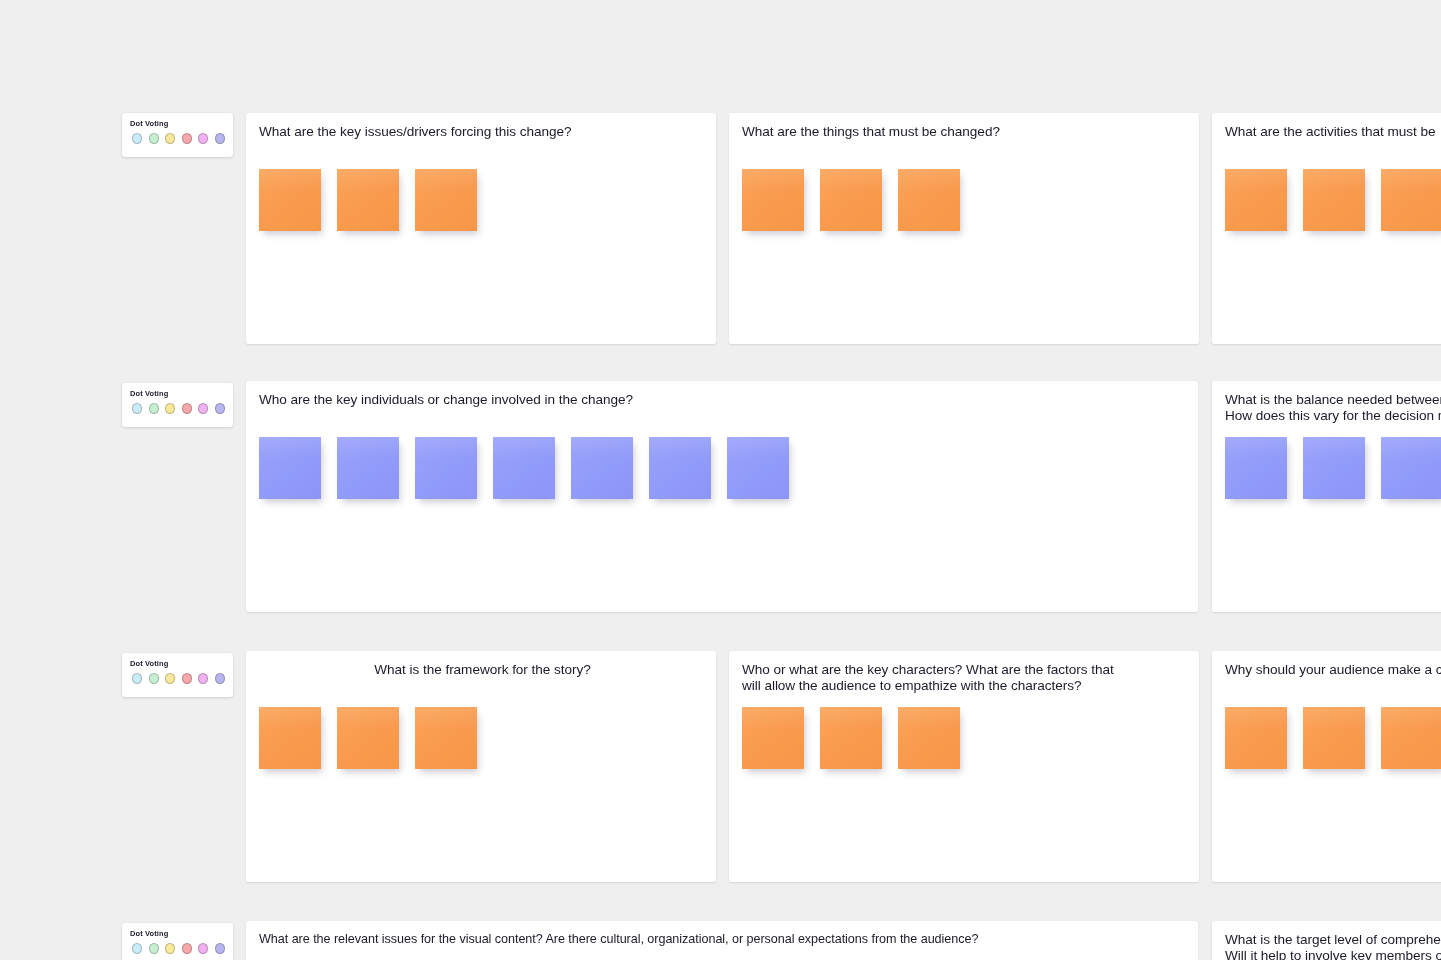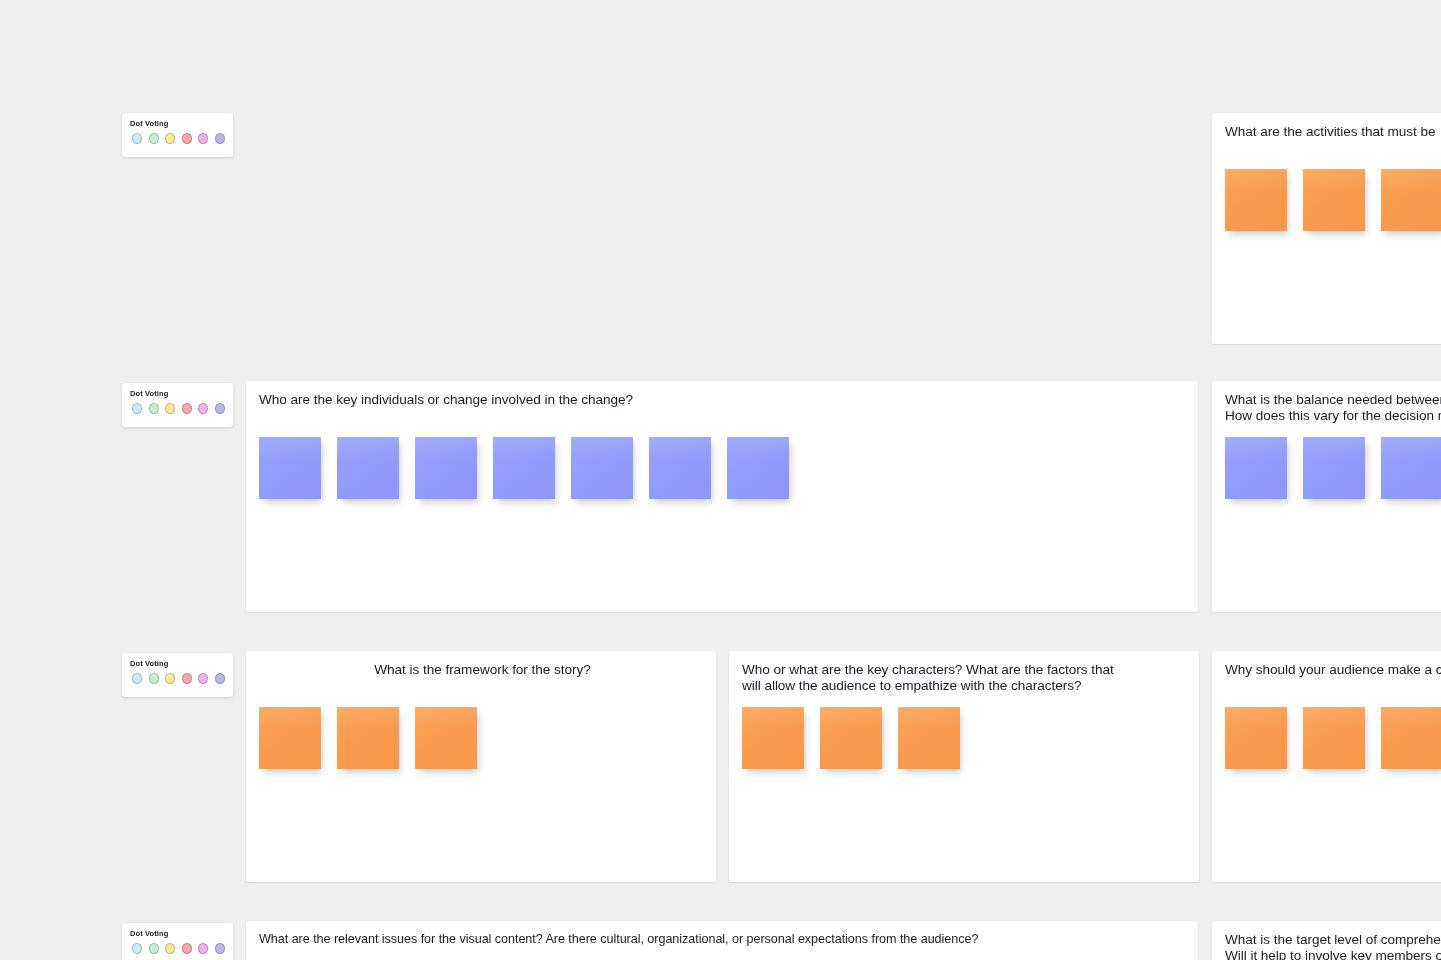--- a/index.html
+++ b/index.html
@@ -147,21 +147,37 @@
     <div class="dot-row">
       <span class="dot" style="background: rgb(201, 236, 247);"></span>
       <span class="dot" style="background: rgb(198, 239, 210);"></span>
       <span class="dot" style="background: rgb(248, 232, 154);"></span>
       <span class="dot" style="background: rgb(246, 168, 172);"></span>
       <span class="dot" style="background: rgb(239, 177, 239);"></span>
       <span class="dot" style="background: rgb(185, 181, 238);"></span>
     </div>
   </div>
 
-
+  <div class="frame" style="left:246px; top:113px; width:470px; height:231px;">
+    <div class="frame-title">What are the key issues/drivers forcing this change?</div>
+    <div class="notes" style="top:56px; gap:16px;">
+      <div class="note orange"></div>
+      <div class="note orange"></div>
+      <div class="note orange"></div>
+    </div>
+  </div>
+
+  <div class="frame" style="left:729px; top:113px; width:470px; height:231px;">
+    <div class="frame-title">What are the things that must be changed?</div>
+    <div class="notes" style="top:56px; gap:16px;">
+      <div class="note orange"></div>
+      <div class="note orange"></div>
+      <div class="note orange"></div>
+    </div>
+  </div>
 
   <div class="frame" style="left:1212px; top:113px; width:470px; height:231px;">
     <div class="frame-title">What are the activities that must be</div>
     <div class="notes" style="top:56px; gap:16px;">
       <div class="note orange"></div>
       <div class="note orange"></div>
       <div class="note orange"></div>
     </div>
   </div>
 

